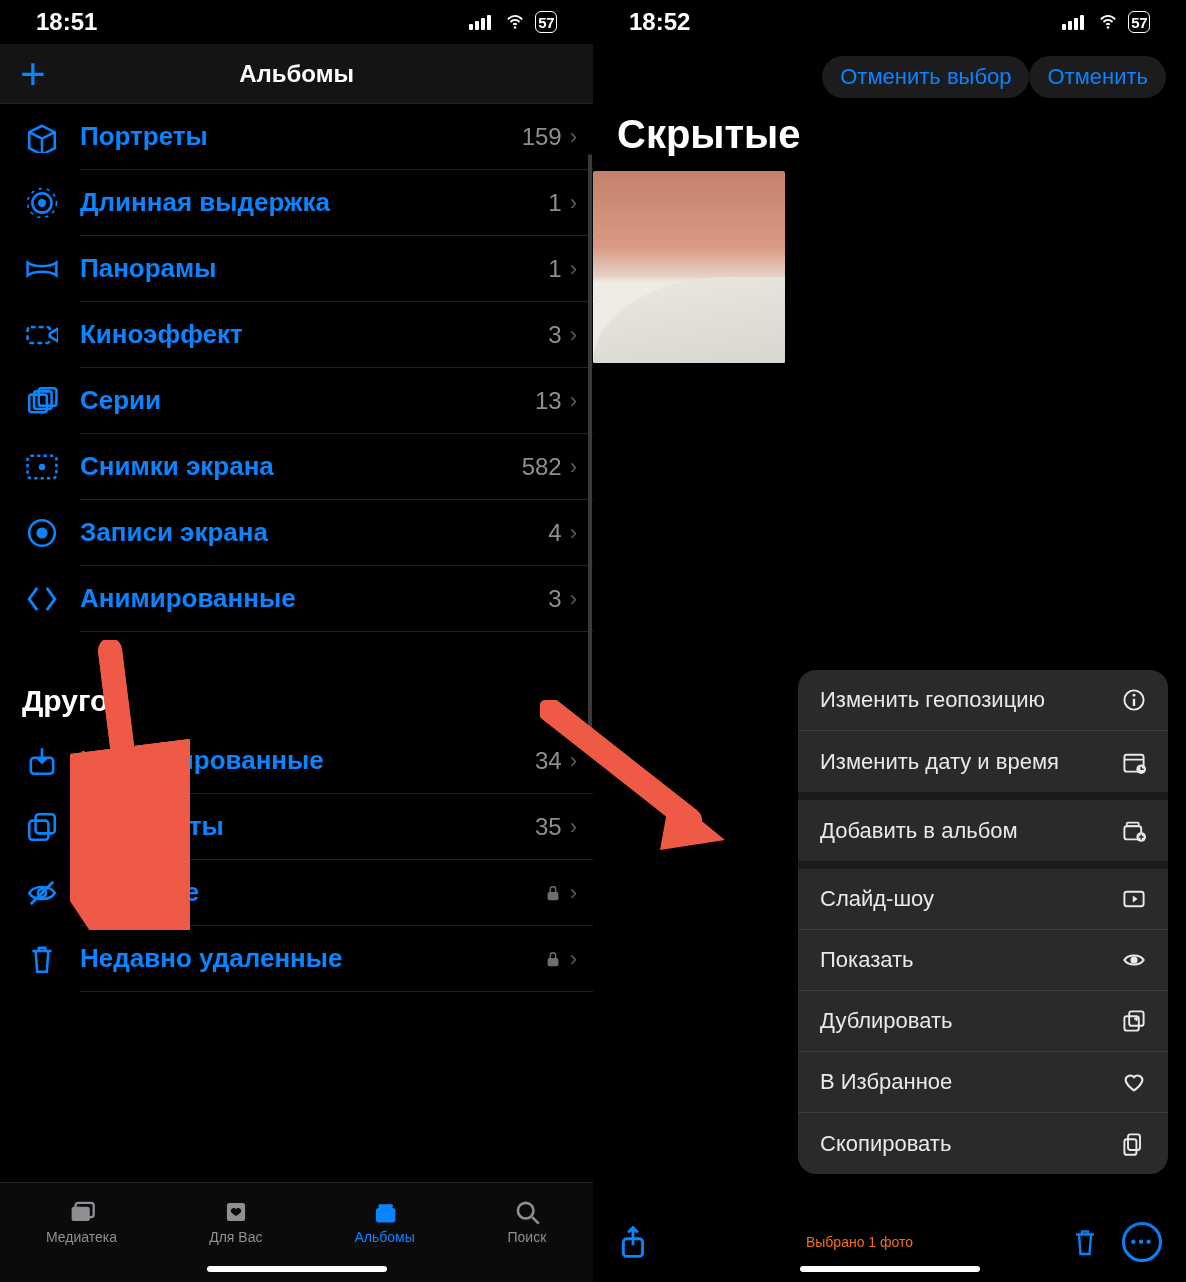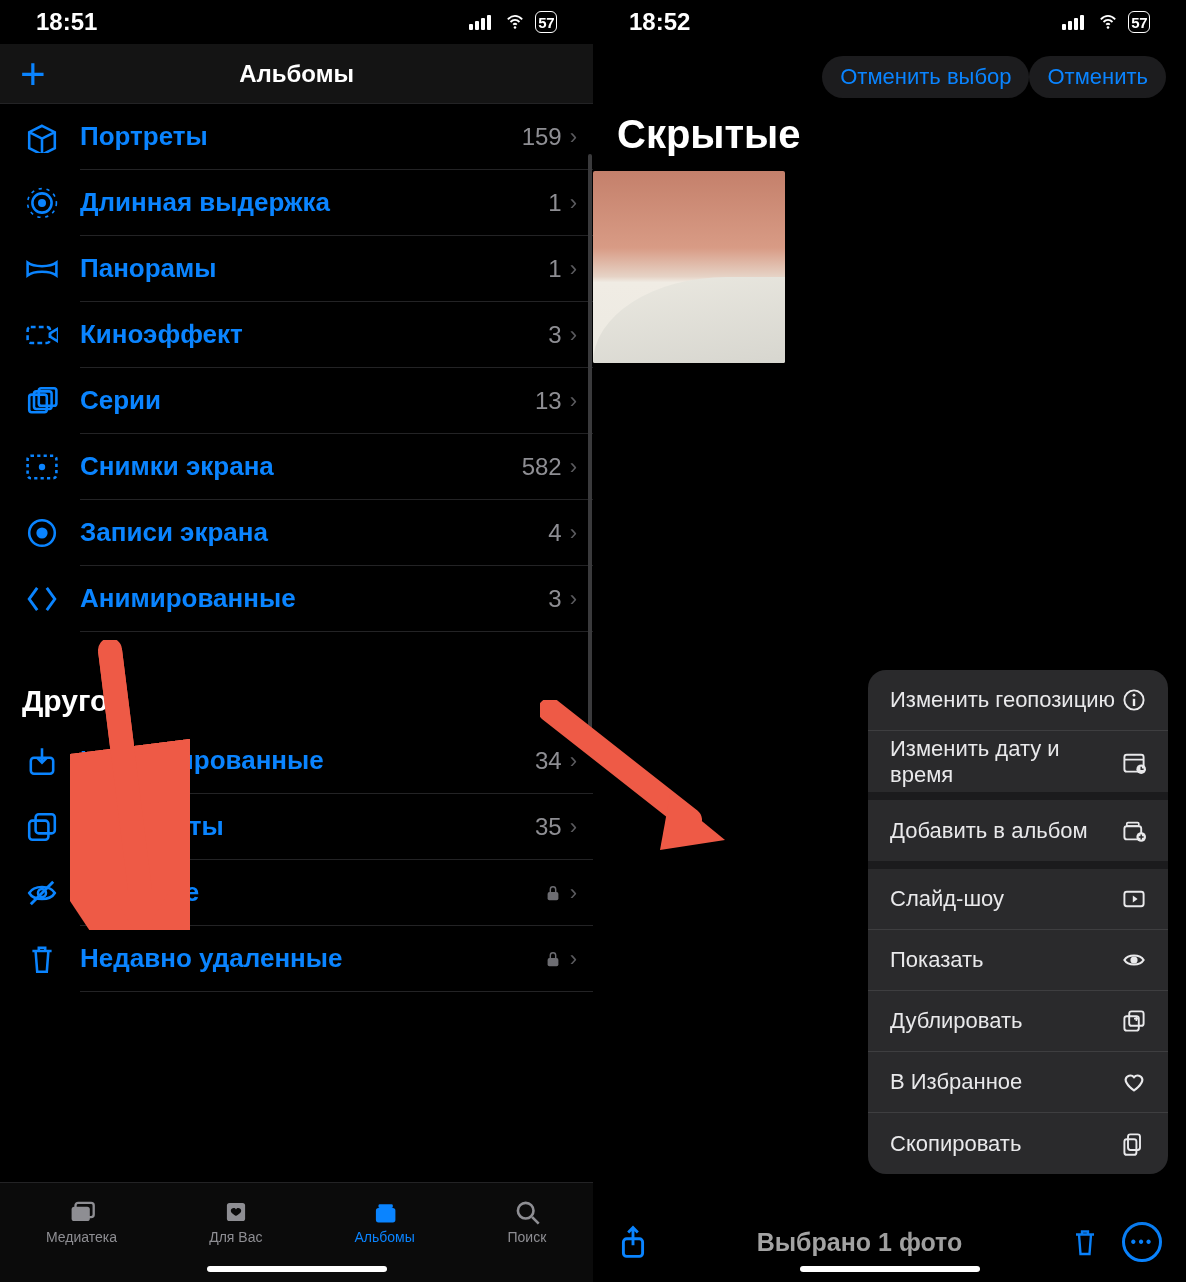--- a/index.html
+++ b/index.html
@@ -43,25 +43,25 @@
   .nav2 { padding:12px 20px 0 20px; }
   .nav2-btns { display:flex; justify-content:flex-end; }
   .pill { background:#1c1c1e; color:#0a84ff; font-size:22px; padding:8px 18px; border-radius:22px; }
   .title2 { color:#fff; font-size:40px; font-weight:700; margin:14px 0 14px 4px; }
   .grid2 { padding:0 0 0 0; }
   .thumb { position:relative; width:192px; height:192px; background:linear-gradient(180deg,#c4806b 0%,#d89b85 40%,#e6d3c6 55%,#f0ece4 58%,#eceae2 100%); border-radius:2px; overflow:hidden;}
   .thumb::after{ content:""; position:absolute; left:0; right:0; bottom:0; height:45%; background:linear-gradient(170deg,#ebe9e1 0%,#d7d6cf 100%); border-top-left-radius:70% 100%; }
   .check { position:absolute; right:8px; bottom:8px; width:30px; height:30px; border-radius:50%; background:#0a84ff; border:2px solid #fff; display:flex; align-items:center; justify-content:center; color:#fff; font-size:18px; font-weight:700; }
 
   .toolbar2 { height:80px; display:flex; align-items:center; justify-content:space-between; padding:0 24px; }
-  .toolbar2 .tlabel { color:#a3a3a3; font-size:25px; font-weight:700; }
+  .toolbar2 .tlabel { color:#f97316; font-size:14px; font-weight:400; }
   .ticonb { color:#0a84ff; }
   .more { width:40px; height:40px; border-radius:50%; border:3px solid #0a84ff; display:flex; align-items:center; justify-content:center; letter-spacing:2px; }
 
-  .menu { position:absolute; right:18px; bottom:108px; width:300px; background:#2a2a2c; border-radius:18px; overflow:hidden; box-shadow:0 20px 60px rgba(0,0,0,.6); }
+  .menu { position:absolute; right:18px; bottom:108px; width:370px; background:#2a2a2c; border-radius:18px; overflow:hidden; box-shadow:0 20px 60px rgba(0,0,0,.6); }
   .menu-group { border-bottom:8px solid #1b1b1d; }
   .menu-group:last-child{ border-bottom:none; }
   .menu-item { height:61px; display:flex; align-items:center; justify-content:space-between; padding:0 22px; color:#e9e9eb; font-size:22px; border-bottom:1px solid #3e3e40; }
   .menu-item:last-child{ border-bottom:none; }
 
   
   .arrow { position:absolute; pointer-events:none; }
   svg { display:block; }
 </style>
 </head>

